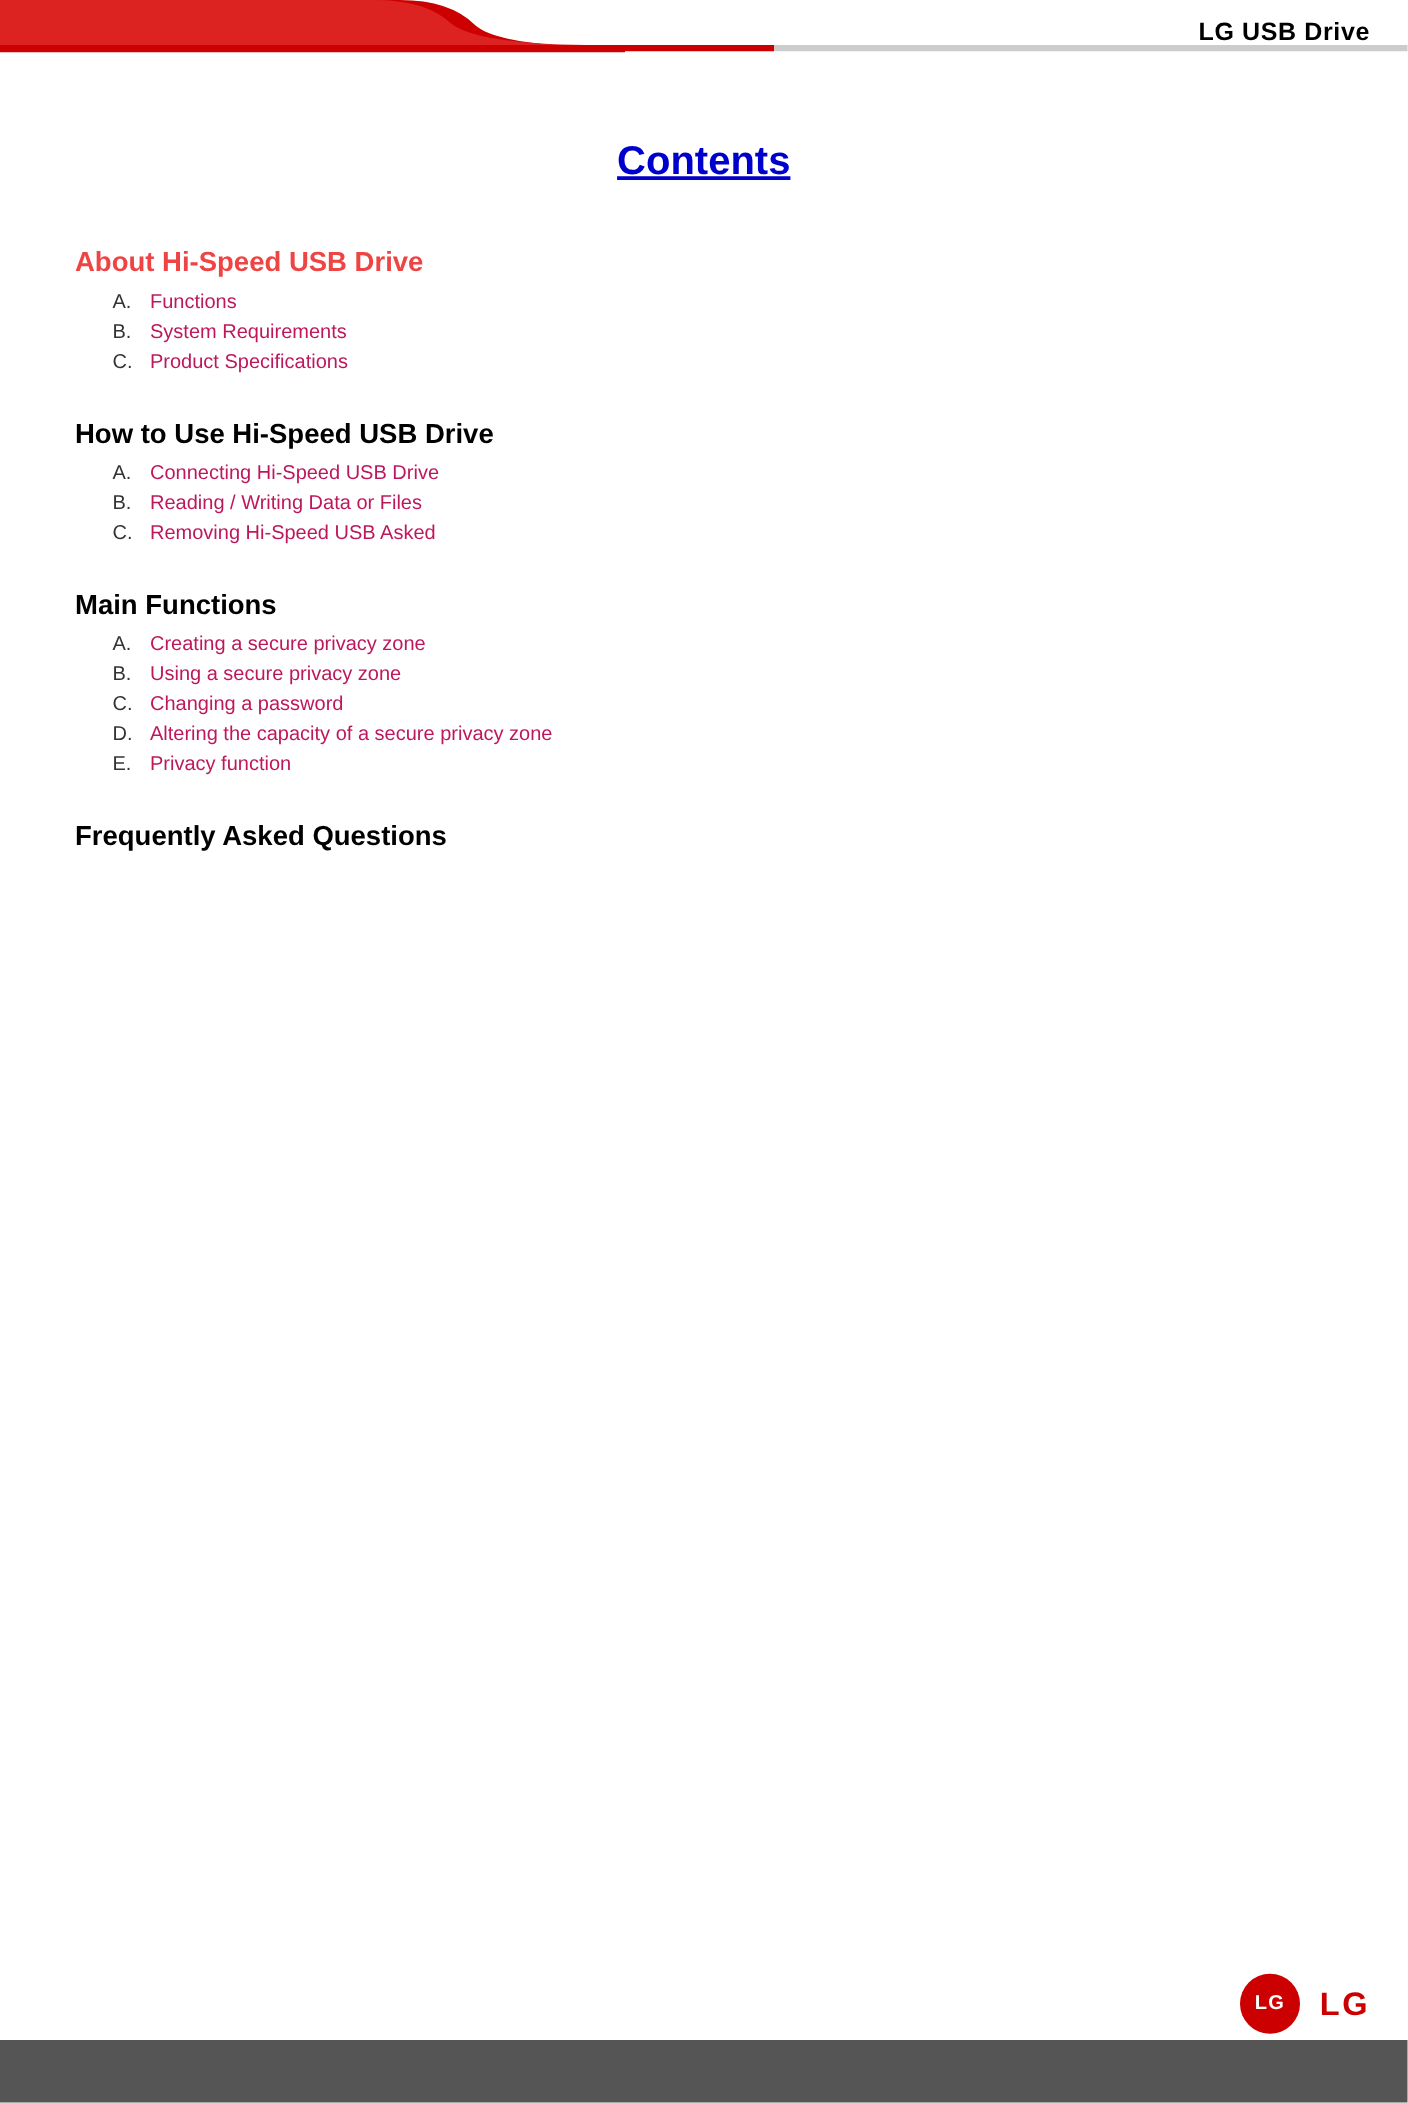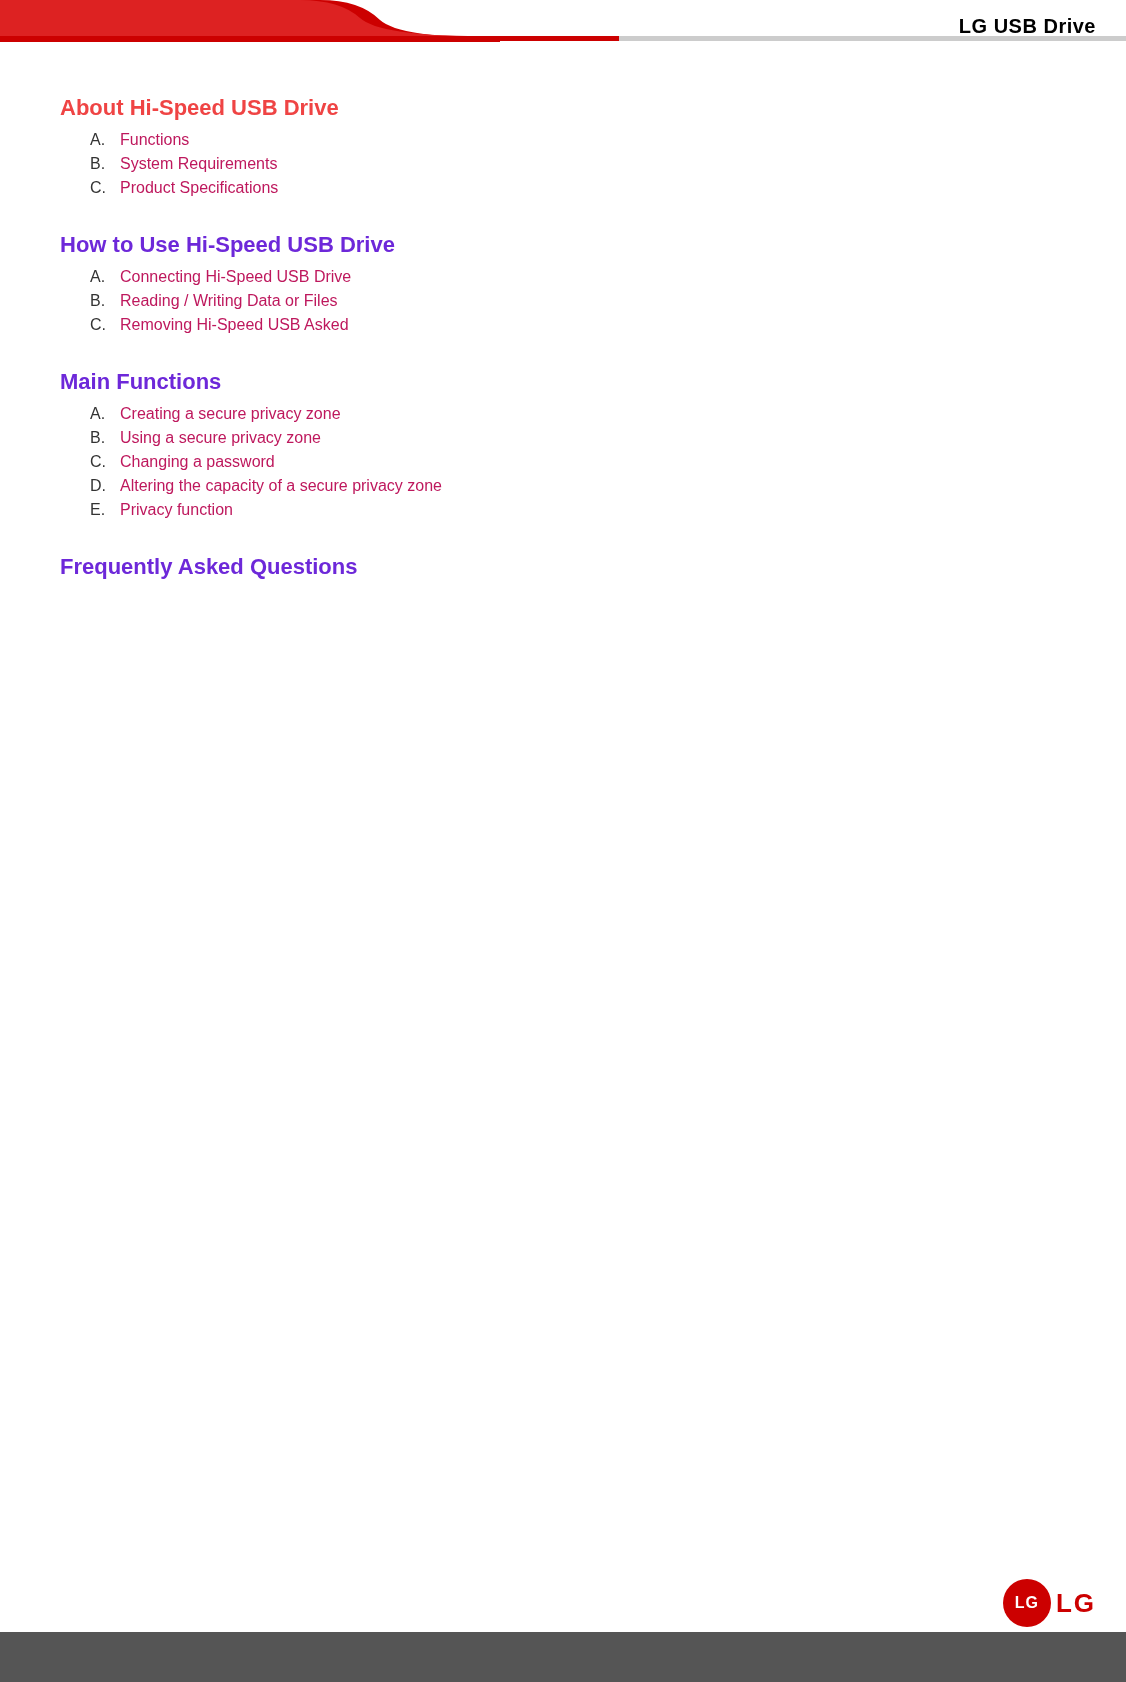--- a/index.html
+++ b/index.html
@@ -61,21 +61,21 @@
     
     .section-heading {
       font-size: 22px;
       font-weight: bold;
       color: #ef4444;
       margin-top: 35px;
       margin-bottom: 10px;
     }
 
     .section-heading.cyan {
-      color: #6d28d9;
+      color: #000000;
     }
 
     
     .sub-list {
       list-style: none;
       padding-left: 30px;
       margin-bottom: 5px;
     }
 
     .sub-list li {
@@ -122,21 +122,21 @@
       padding-right: 30px;
     }
 
     
     .lg-logo {
       position: absolute;
       bottom: 55px;
       right: 30px;
       display: flex;
       align-items: center;
-      gap: 5px;
+      gap: 16px;
     }
 
     .lg-circle {
       width: 48px;
       height: 48px;
       border-radius: 50%;
       background: #cc0000;
       display: flex;
       align-items: center;
       justify-content: center;
@@ -176,20 +176,21 @@
       <path d="M0,0 L320,0 Q360,0 380,20 Q400,38 500,38 L500,42 L0,42 Z" fill="#cc0000"></path>
       <path d="M0,0 L300,0 Q340,0 360,18 Q380,36 480,36 L480,38 L0,38 Z" fill="#dd2222"></path>
     </svg>
   </div>
   <span class="header-title">LG USB Drive</span>
 </div>
 
 <div style="position:absolute; top:36px; left:0; right:0; height:5px; background: linear-gradient(to right, #cc0000 55%, #cccccc 55%);"></div>
 
 <div class="content">
+  <div class="page-title">Contents</div>
 
   <div>
     <div class="section-heading">
       <span>About Hi-Speed USB Drive</span>
     </div>
     <ul class="sub-list">
       <li>
         <span class="list-marker">A.</span>
         <span class="list-text">Functions</span>
       </li>

